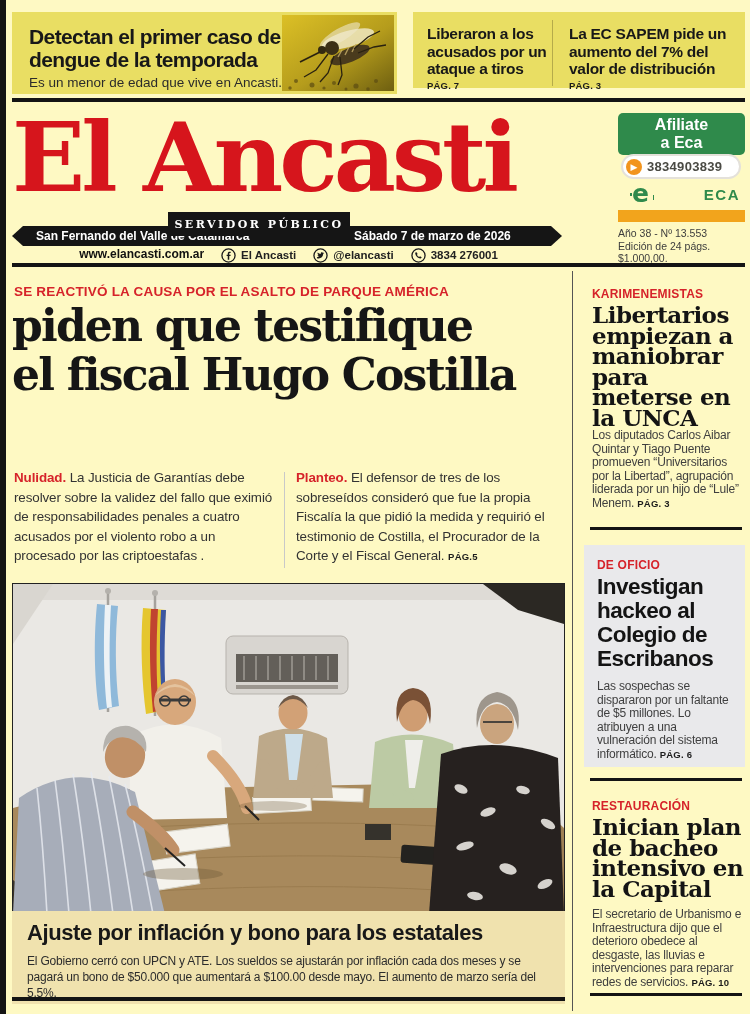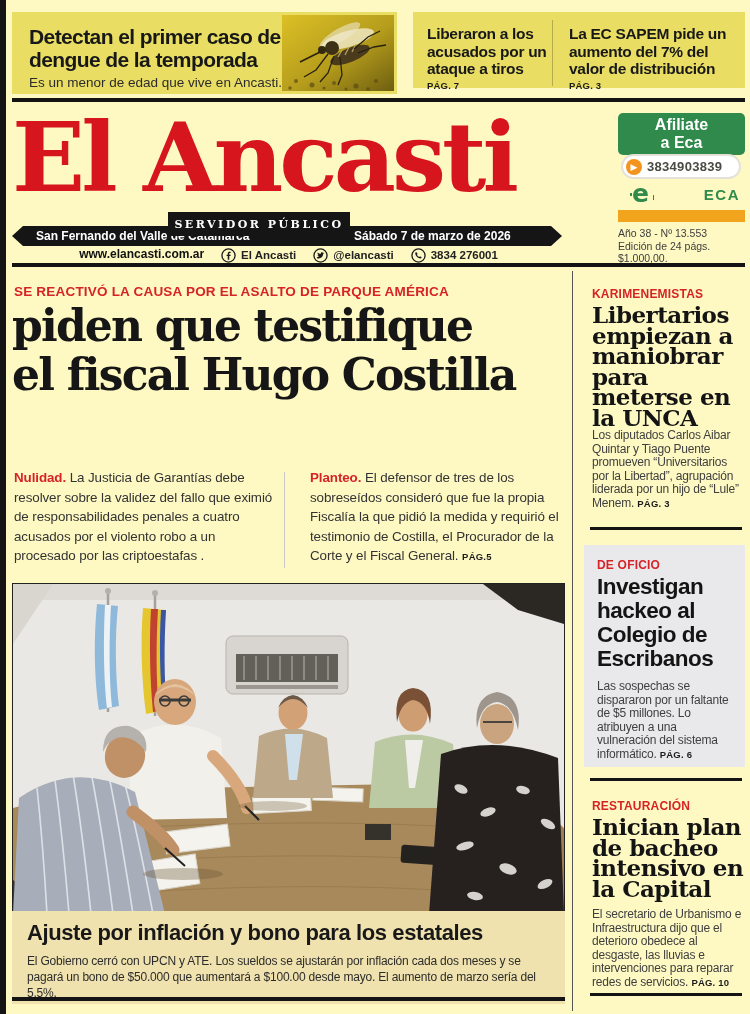--- a/index.html
+++ b/index.html
@@ -65,21 +65,21 @@
   .eca-orange{left:618px;top:210px;width:127px;height:12px;background:#f2a41c;}
   .eca-edition{left:618px;top:227px;width:130px;font-size:10.5px;line-height:12.5px;color:#3d3d3d;}
 
   
   .kicker{font-weight:bold;color:#d6232a;letter-spacing:0.2px;}
   .main-kicker{left:14px;top:284px;font-size:13.5px;}
   .main-headline{left:12px;top:301px;width:556px;font-family:"DejaVu Serif",serif;font-weight:bold;
                  font-size:44px;line-height:49px;letter-spacing:-1.8px;color:#161616;}
   .deck{top:468px;font-size:13.4px;line-height:19.5px;color:#333;letter-spacing:-0.1px;}
   .deck-left{left:14px;width:262px;}
-  .deck-right{left:296px;width:266px;margin-left:14px;}
+  .deck-right{left:296px;width:266px;}
   .deck-lead{font-weight:bold;color:#d6232a;}
   .deck-vdiv{left:284px;top:472px;width:1px;height:96px;background:#c9c9c9;}
 
   
   .photo{left:12px;top:583px;width:553px;height:332px;border:1px solid #222;box-sizing:border-box;
          background:#e9e7e3;}
   .photo svg{display:block;width:100%;height:100%;}
 
   
   .caption-box{left:12px;top:911px;width:553px;height:93px;background:#f0e2ae;z-index:4;}

